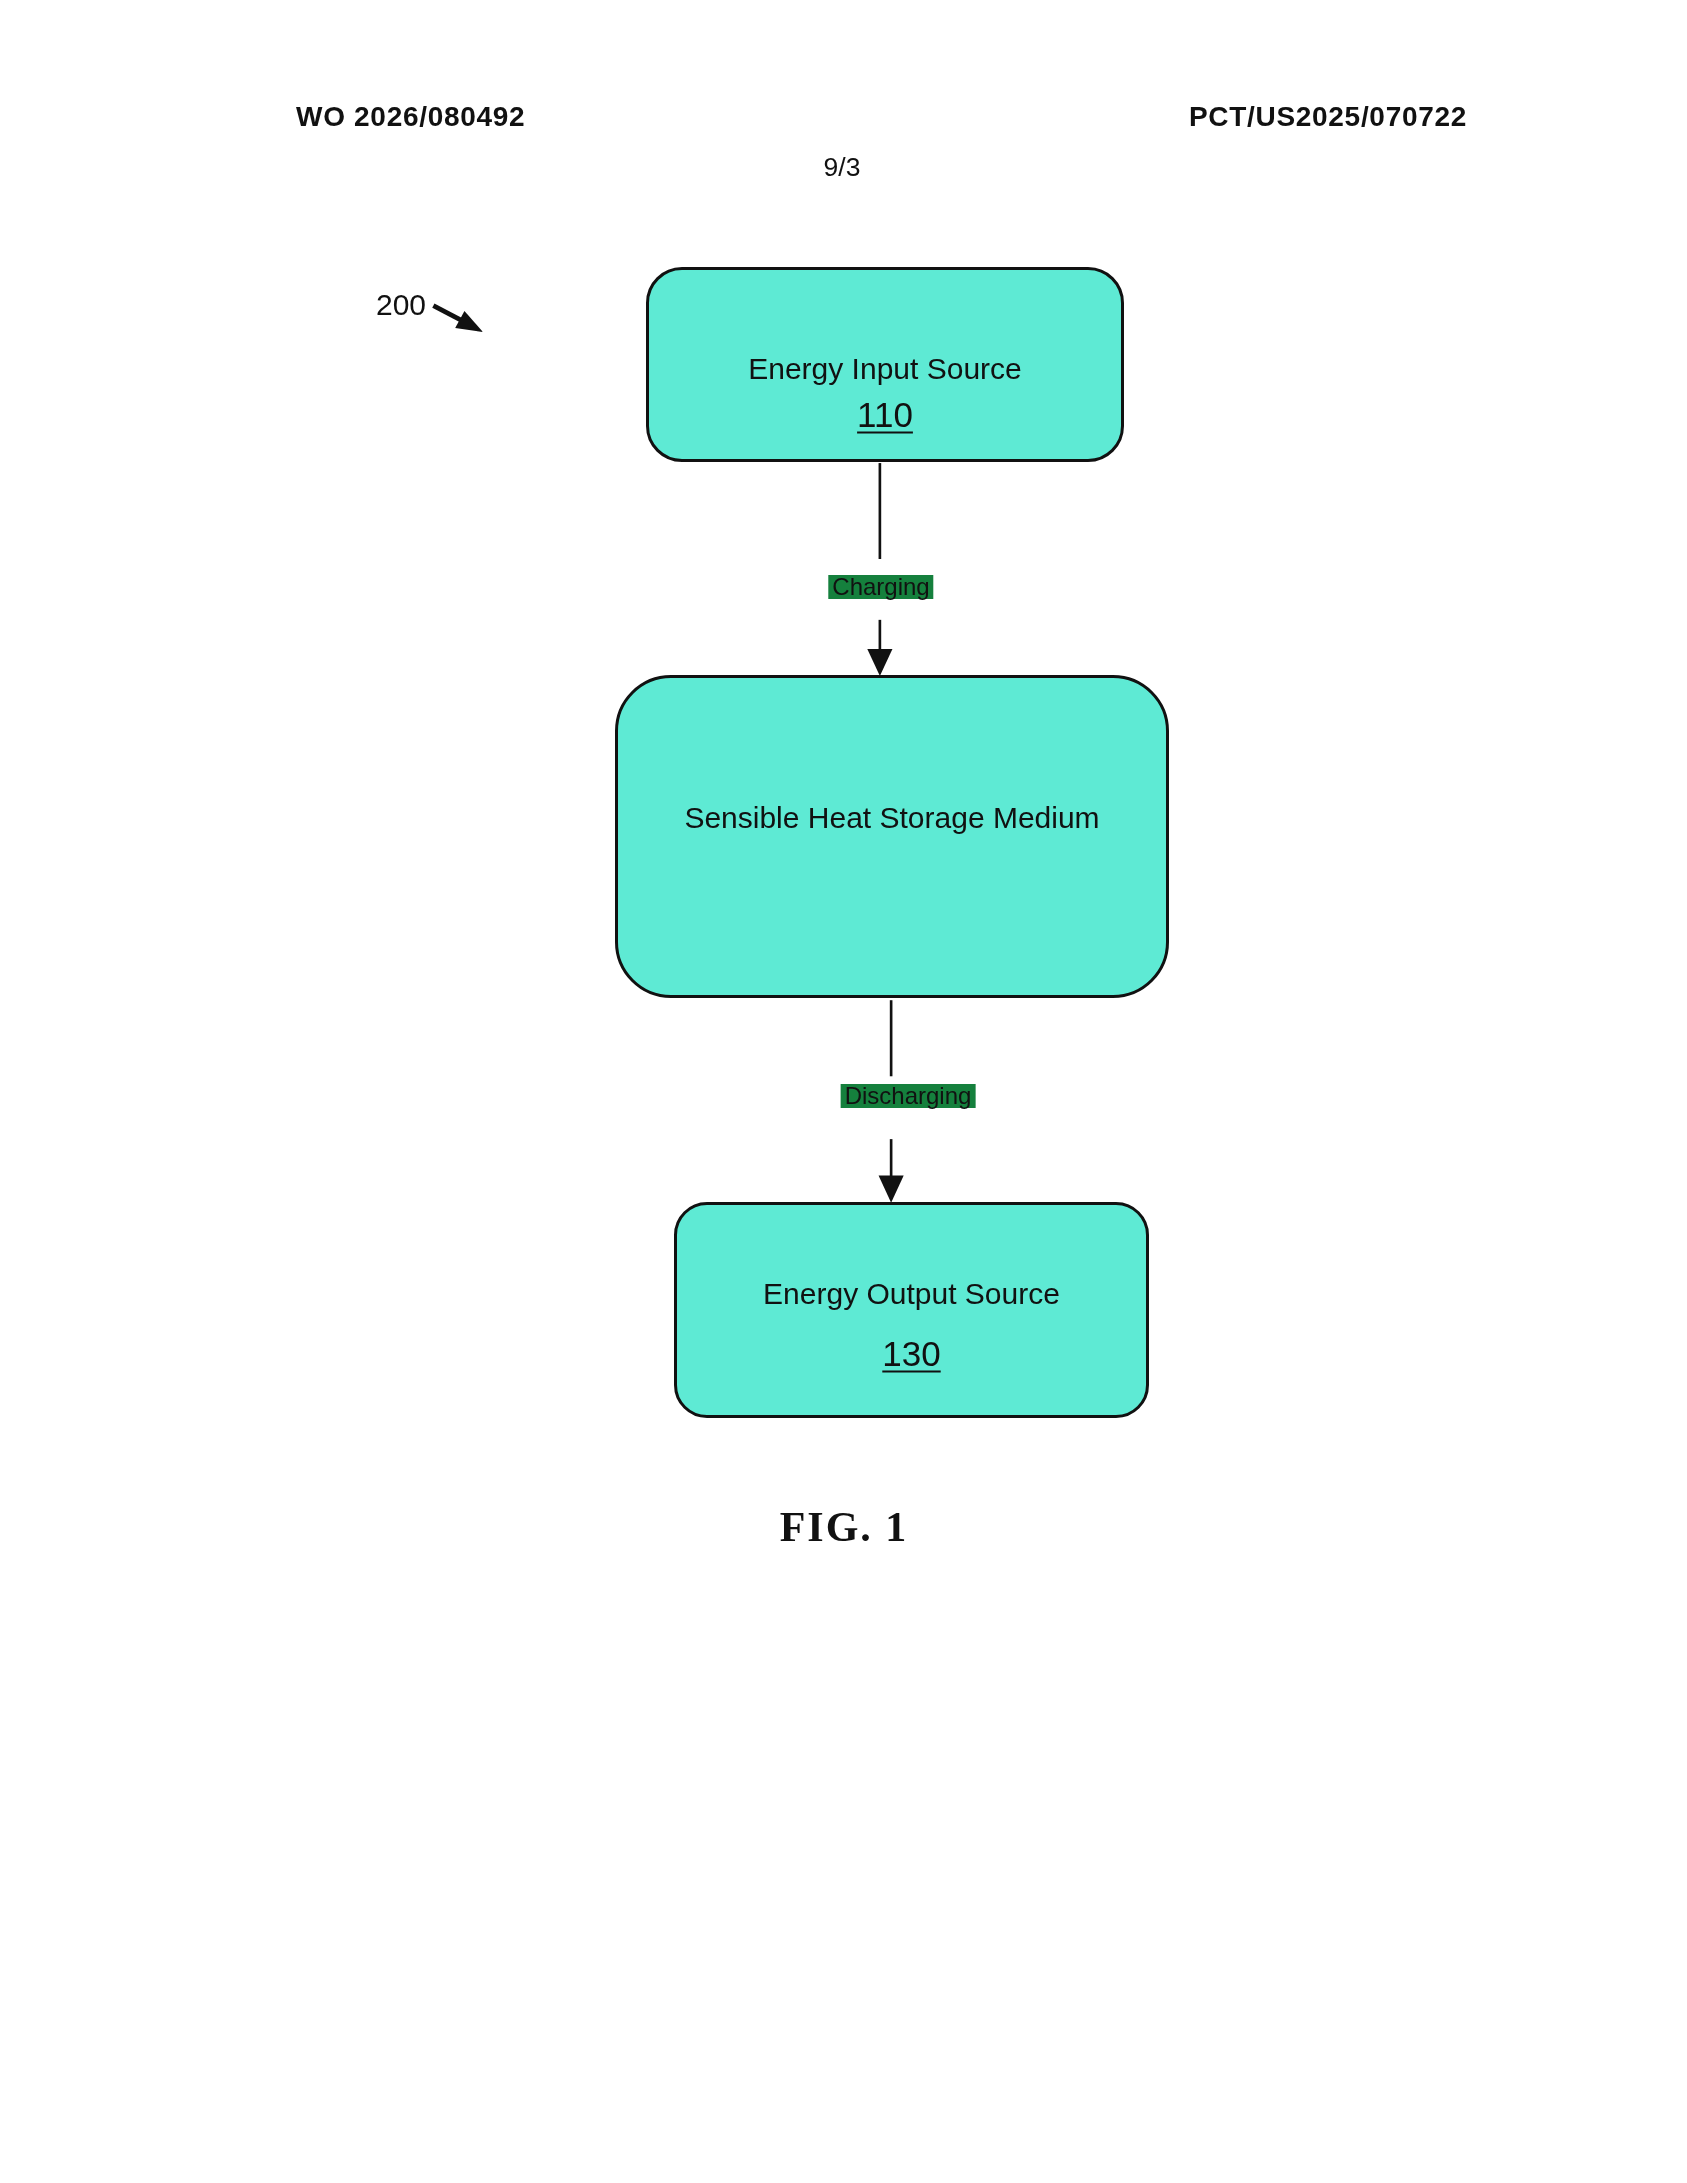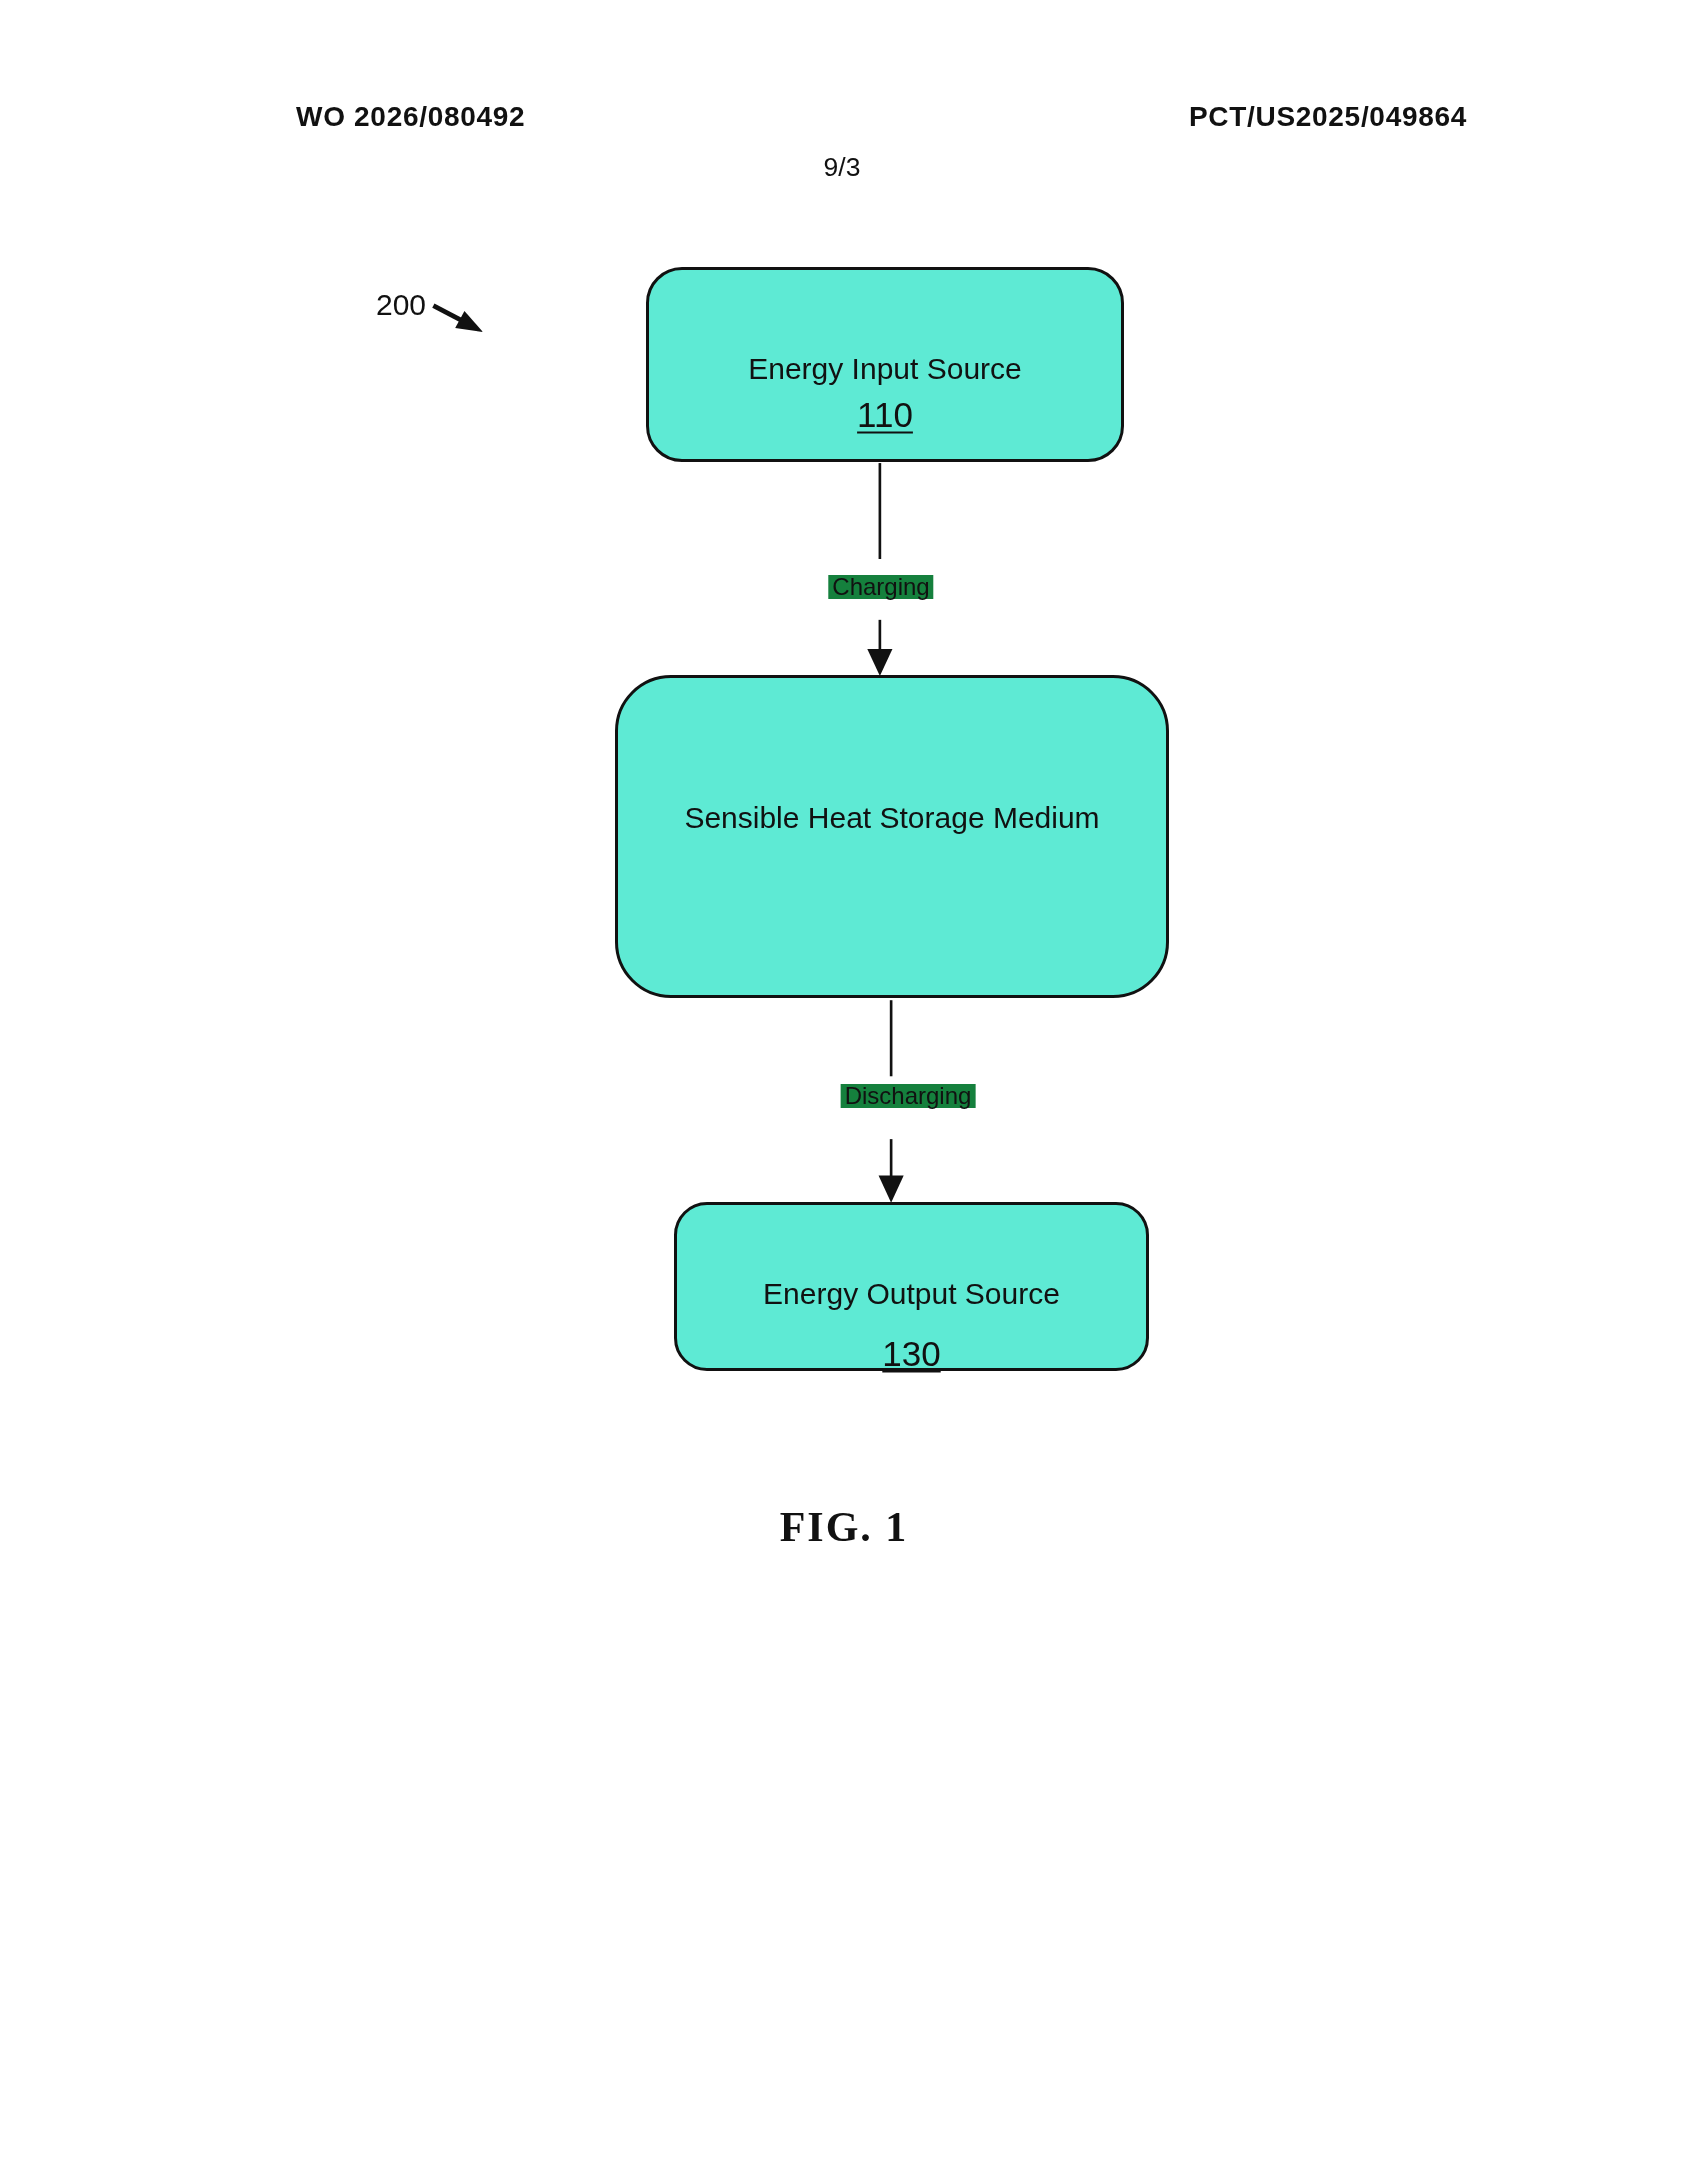--- a/index.html
+++ b/index.html
@@ -74,21 +74,21 @@
     text-decoration-thickness: 2px;
   }
   #box-110 { left: 646px;  top: 267px;  width: 478px; height: 195px; border-radius: 36px; }
   #box-110 .box-label  { top: 99px; }
   #box-110 .box-number { top: 144px; }
 
   #box-120 { left: 615px;  top: 675px; width: 554px; height: 323px; border-radius: 56px; }
   #box-120 .box-label  { top: 140px; }
   #box-120 .box-number { top: 190px; }
 
-  #box-130 { left: 674px; top: 1202px; width: 475px; height: 169px; border-radius: 33px; }
+  #box-130 { left: 674px; top: 1202px; width: 475px; height: 216px; border-radius: 33px; }
   #box-130 .box-label  { top: 89px; }
   #box-130 .box-number { top: 148px; }
 
   
   .edge-label {
     position: absolute;
     transform: translate(-50%, -50%);
     font-size: 24px;
     line-height: 1;
     white-space: nowrap;
@@ -121,21 +121,21 @@
     line-height: 1;
     white-space: nowrap;
   }
 </style>
 </head>
 <body>
 
 <div class="page">
 
   <div class="pub-id left">WO 2026/080492</div>
-  <div class="pub-id right">PCT/US2025/049864</div>
+  <div class="pub-id right">PCT/US2025/070722</div>
   <div class="page-indicator">9/3</div>
 
   <div class="ref-label">200</div>
 
   <svg class="connectors" viewBox="0 0 2550 3300">
 
     <g>
       <line x1="655" y1="462" x2="699" y2="485" stroke="#111111" stroke-width="7"></line>
       <polygon points="730,502 688,496 702,470" fill="#111111"></polygon>
     </g>

